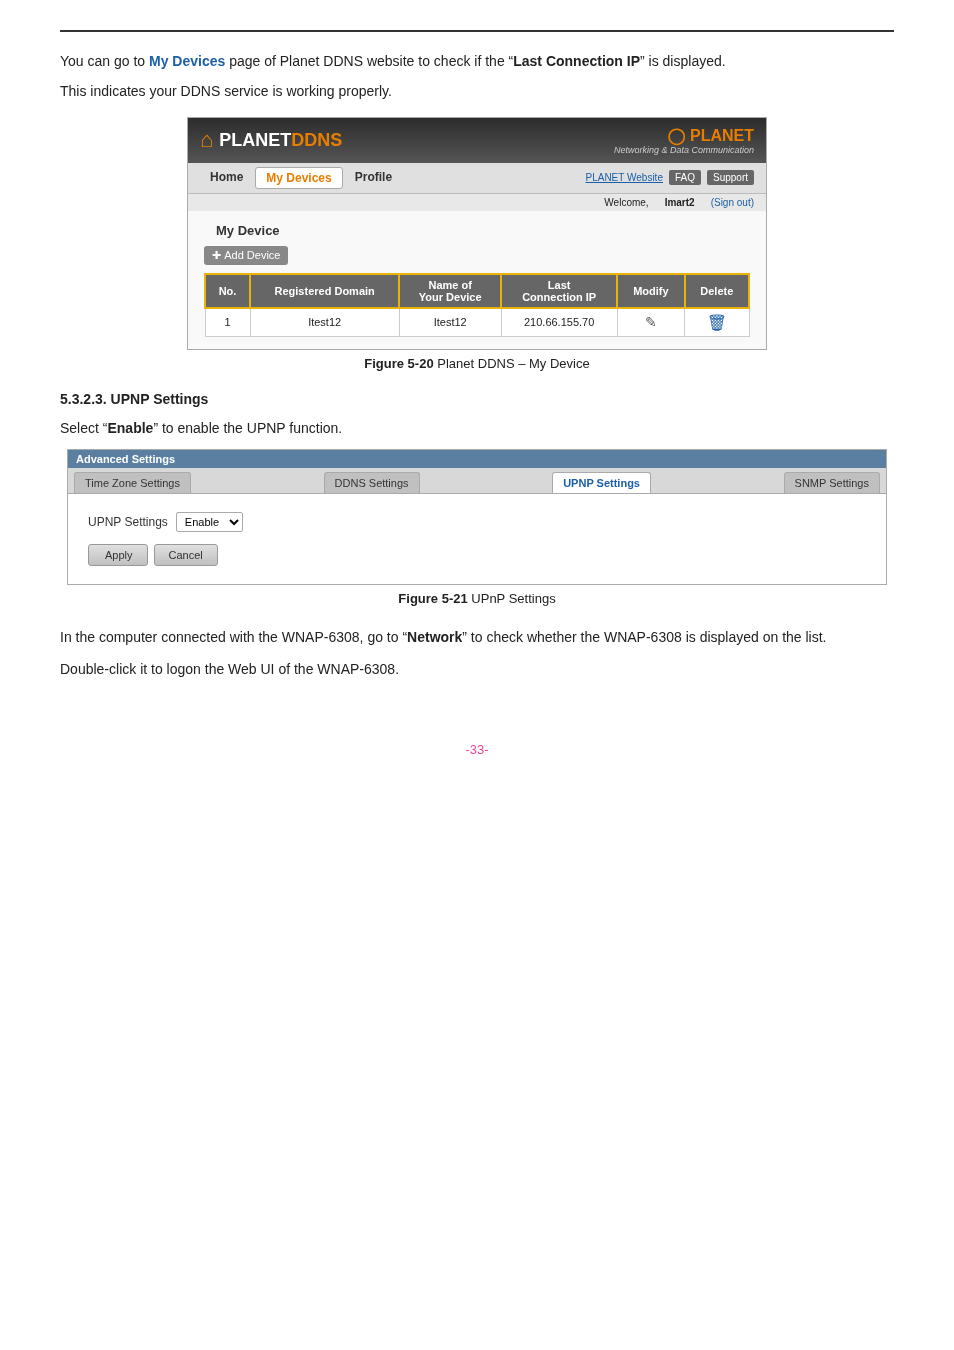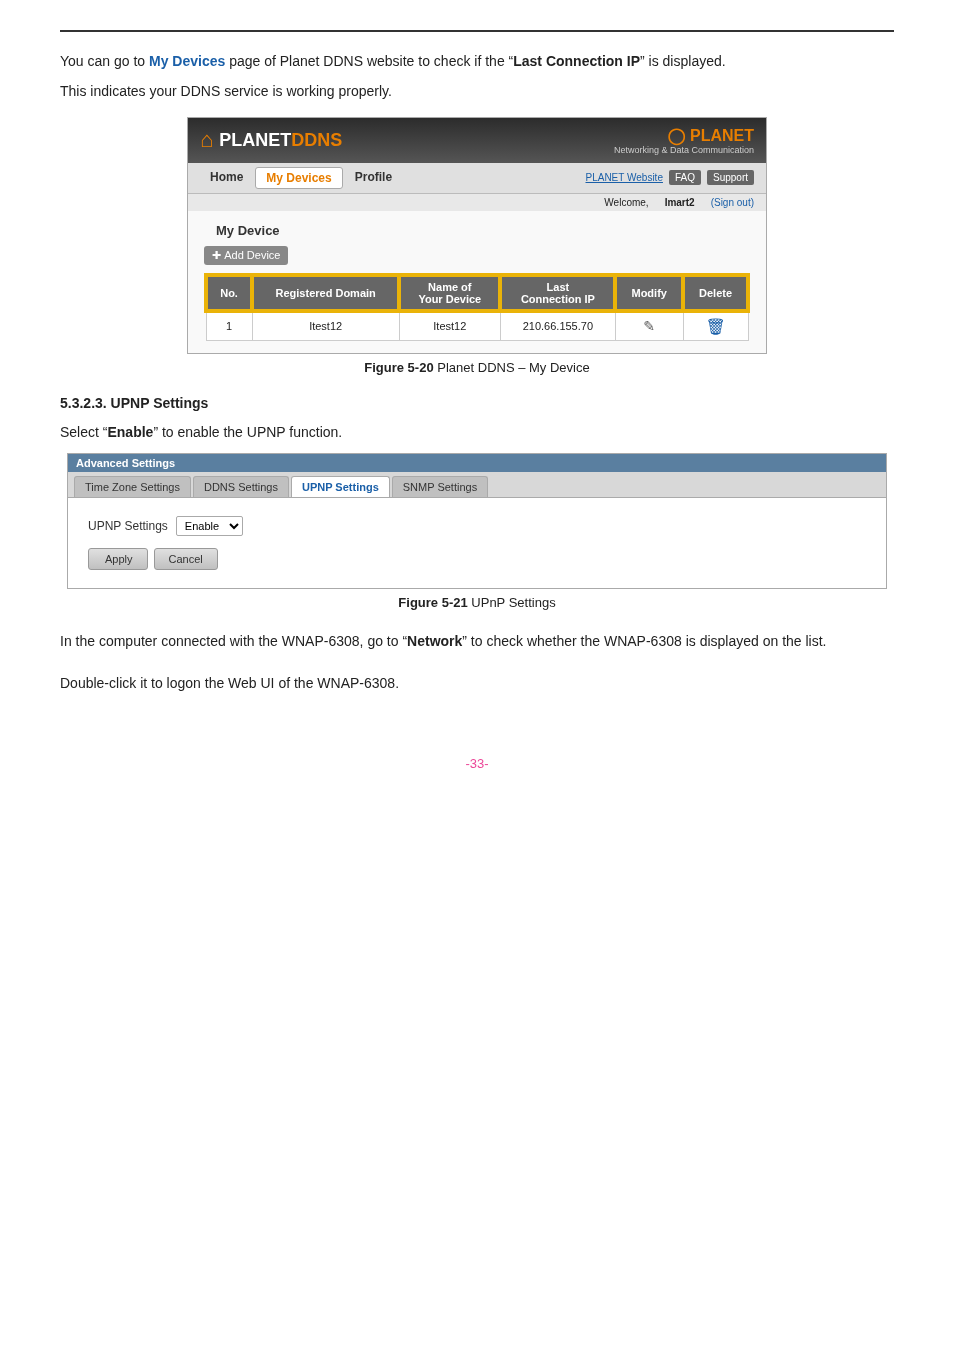--- a/index.html
+++ b/index.html
@@ -57,20 +57,21 @@
       align-items: flex-end;
     }
     .ddns-planet-logo .planet-brand {
       color: #e87e00;
       font-size: 14px;
       font-weight: bold;
     }
     .ddns-planet-logo .planet-sub {
       color: #ccc;
       font-size: 9px;
+      font-style: italic;
     }
     .ddns-nav-bar {
       background: #e0e0e0;
       display: flex;
       align-items: center;
       justify-content: space-between;
       padding: 4px 12px;
       border-bottom: 1px solid #bbb;
     }
     .ddns-nav-links {
@@ -134,21 +135,21 @@
     .ddns-table {
       width: 100%;
       border-collapse: collapse;
       font-size: 11px;
     }
     .ddns-table th {
       background: #666;
       color: #fff;
       padding: 4px 8px;
       text-align: center;
-      border: 4px solid #eab308;
+      border: 2px solid #eab308;
     }
     .ddns-table td {
       background: #fff;
       padding: 4px 6px;
       text-align: center;
       border: 1px solid #ccc;
     }
     .action-icon {
       cursor: pointer;
       color: #555;
@@ -182,21 +183,22 @@
       color: #fff;
       font-size: 11px;
       font-weight: bold;
       padding: 3px 8px;
     }
     .adv-tabs {
       display: flex;
       background: #d8d8d8;
       border-bottom: 1px solid #aaa;
       padding: 4px 6px 0 6px;
-      gap: 2px;
+      gap: 8px;
+      justify-content: space-between;
     }
     .adv-tab {
       padding: 4px 10px;
       font-size: 11px;
       background: #c0c0c0;
       border: 1px solid #aaa;
       border-bottom: none;
       border-radius: 3px 3px 0 0;
       cursor: pointer;
       color: #333;
@@ -243,21 +245,21 @@
       background: linear-gradient(to bottom, #e0e0e0, #c0c0c0);
       color: #333;
       padding-left: 16px;
     }
     .adv-btn.cancel {
       background: linear-gradient(to bottom, #e0e0e0, #c0c0c0);
       color: #333;
     }
 
     .bottom-text {
-      margin-top: 18px;
+      margin-top: 8px;
       line-height: 1.7;
       text-align: justify;
     }
     .page-num {
       text-align: center;
       margin-top: 60px;
       font-size: 13px;
       color: #ec4899;
     }
   </style>

